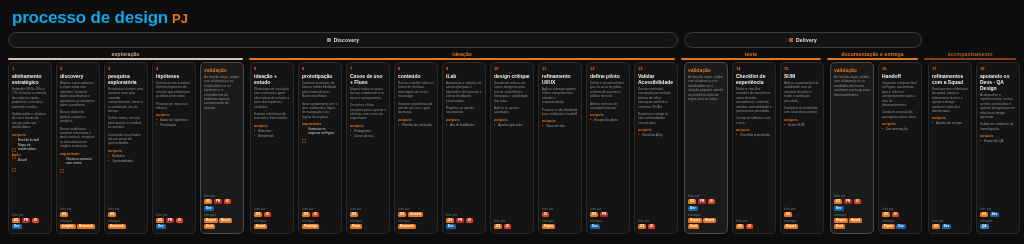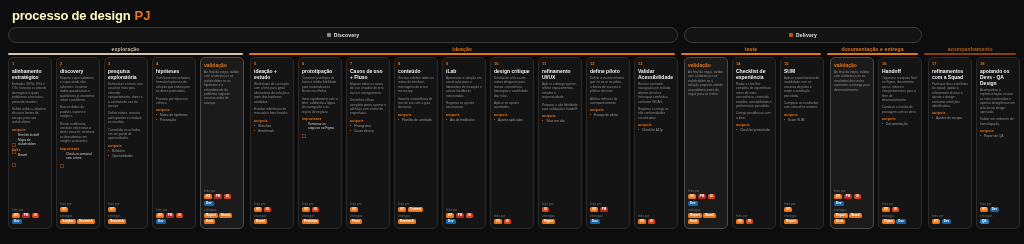--- a/index.html
+++ b/index.html
@@ -6,21 +6,21 @@
   html, body {
     width: 1024px; height: 244px;
     background: #0d0d0d;
     font-family: "Liberation Sans", sans-serif;
     overflow: hidden;
   }
   #board { position: relative; width: 1024px; height: 244px; padding: 0 8px; }
 
   
   .title-row { padding: 8px 4px 4px 4px; display: flex; align-items: baseline; gap: 4px; }
-  .title-main { font-size: 13px; font-weight: bold; color: #fef9c3; letter-spacing: -0.2px; }
+  .title-main { font-size: 17px; font-weight: bold; color: #0ea5e9; letter-spacing: -0.2px; }
   .title-accent { font-size: 13px; font-weight: bold; color: #e8751a; }
 
   
   .phases { display: flex; gap: 6px; height: 16px; }
   .phase {
     height: 16px; border: 1px solid #3a3a3a; border-radius: 9px;
     background: #141414; display: flex; align-items: center; justify-content: center;
     gap: 3px;
   }
   .phase-label { font-size: 5px; font-weight: bold; color: #e2e2e2; letter-spacing: .2px; }

